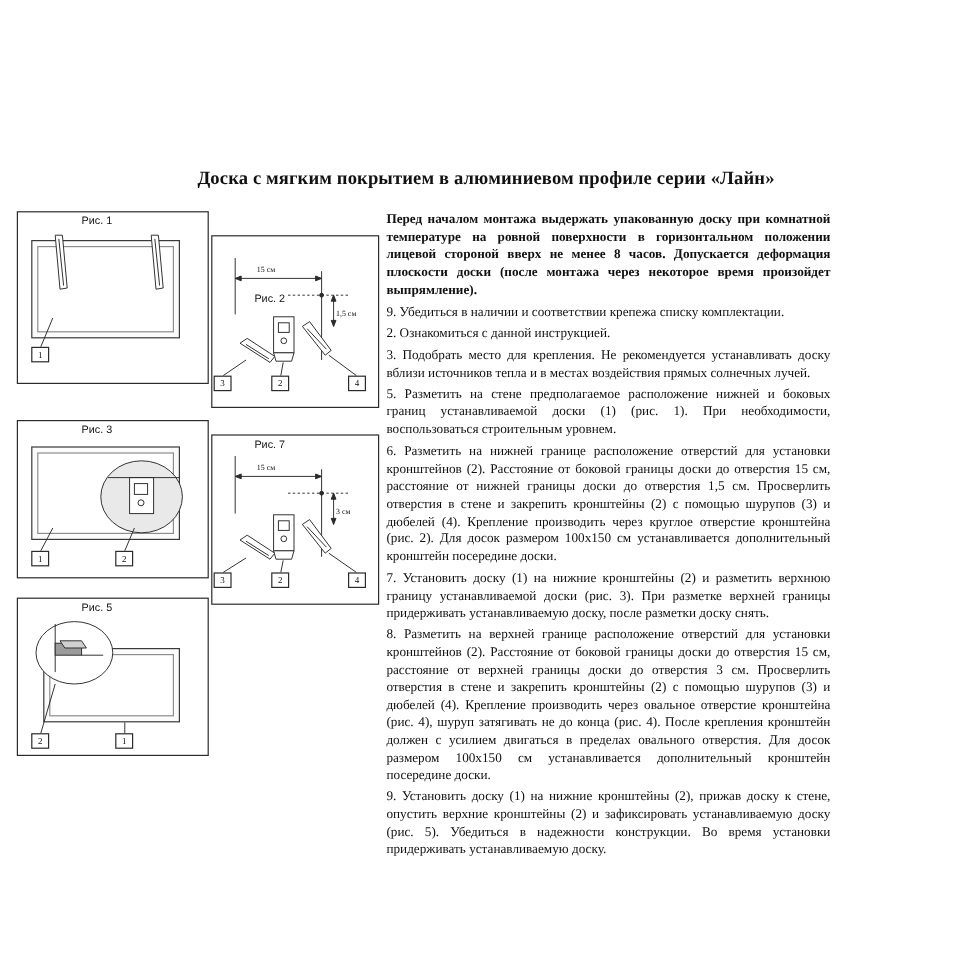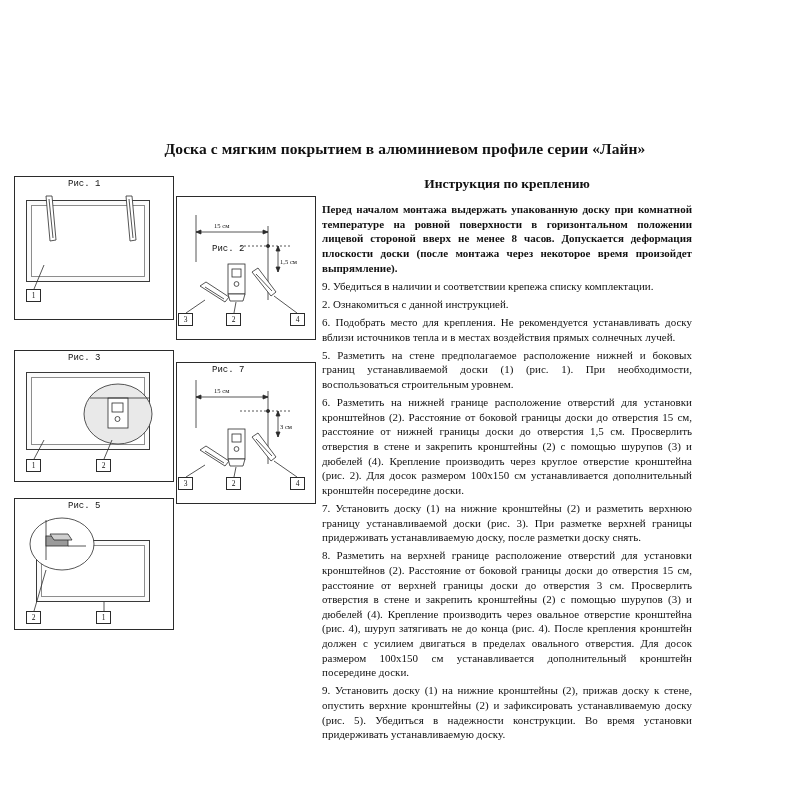--- a/index.html
+++ b/index.html
@@ -61,21 +61,21 @@
   
   .fig-box {
     position: absolute;
     border: 1px solid #2b2b2b;
     background: #fff;
     box-sizing: border-box;
   }
   .fig-label {
     position: absolute;
     font-size: 9px;
-    font-family: Liberation Mono, monospace;
+    font-family: Liberation Sans, sans-serif;
   }
   .tiny {
     position: absolute;
     font-size: 6.6px;
     font-family: "Liberation Serif", serif;
     white-space: nowrap;
   }
   .callout {
     position: absolute;
     border: 1px solid #2b2b2b;
@@ -108,25 +108,24 @@
   }
 </style>
 </head>
 <body>
 
 <div id="sheet">
 
   <div class="title">Доска с мягким покрытием в алюминиевом профиле серии «Лайн»</div>
 
   <div class="instr-col">
-    <div class="instr-head">Инструкция по креплению</div>
     <p class="para lead">Перед началом монтажа выдержать упакованную доску при комнатной температуре на ровной поверхности в горизонтальном положении лицевой стороной вверх не менее 8 часов. Допускается деформация плоскости доски (после монтажа через некоторое время произойдет выпрямление).</p>
     <p class="para">9. Убедиться в наличии и соответствии крепежа списку комплектации.</p>
     <p class="para">2. Ознакомиться с данной инструкцией.</p>
-    <p class="para">6. Подобрать место для крепления. Не рекомендуется устанавливать доску вблизи источников тепла и в местах воздействия прямых солнечных лучей.</p>
+    <p class="para">3. Подобрать место для крепления. Не рекомендуется устанавливать доску вблизи источников тепла и в местах воздействия прямых солнечных лучей.</p>
     <p class="para">5. Разметить на стене предполагаемое расположение нижней и боковых границ устанавливаемой доски (1) (рис. 1). При необходимости, воспользоваться строительным уровнем.</p>
     <p class="para">6. Разметить на нижней границе расположение отверстий для установки кронштейнов (2). Расстояние от боковой границы доски до отверстия 15 см, расстояние от нижней границы доски до отверстия 1,5 см. Просверлить отверстия в стене и закрепить кронштейны (2) с помощью шурупов (3) и дюбелей (4). Крепление производить через круглое отверстие кронштейна (рис. 2). Для досок размером 100х150 см устанавливается дополнительный кронштейн посередине доски.</p>
     <p class="para">7. Установить доску (1) на нижние кронштейны (2) и разметить верхнюю границу устанавливаемой доски (рис. 3). При разметке верхней границы придерживать устанавливаемую доску, после разметки доску снять.</p>
     <p class="para">8. Разметить на верхней границе расположение отверстий для установки кронштейнов (2). Расстояние от боковой границы доски до отверстия 15 см, расстояние от верхней границы доски до отверстия 3 см. Просверлить отверстия в стене и закрепить кронштейны (2) с помощью шурупов (3) и дюбелей (4). Крепление производить через овальное отверстие кронштейна (рис. 4), шуруп затягивать не до конца (рис. 4). После крепления кронштейн должен с усилием двигаться в пределах овального отверстия. Для досок размером 100х150 см устанавливается дополнительный кронштейн посередине доски.</p>
     <p class="para">9. Установить доску (1) на нижние кронштейны (2), прижав доску к стене, опустить верхние кронштейны (2) и зафиксировать устанавливаемую доску (рис. 5). Убедиться в надежности конструкции. Во время установки придерживать устанавливаемую доску.</p>
   </div>
 
   <div class="fig-box" style="left:14px; top:176px; width:160px; height:144px;"></div>
   <div class="fig-label" style="left:68px; top:179px;">Рис. 1</div>
   <div class="board-outline" style="left:26px; top:200px; width:124px; height:82px;"></div>

